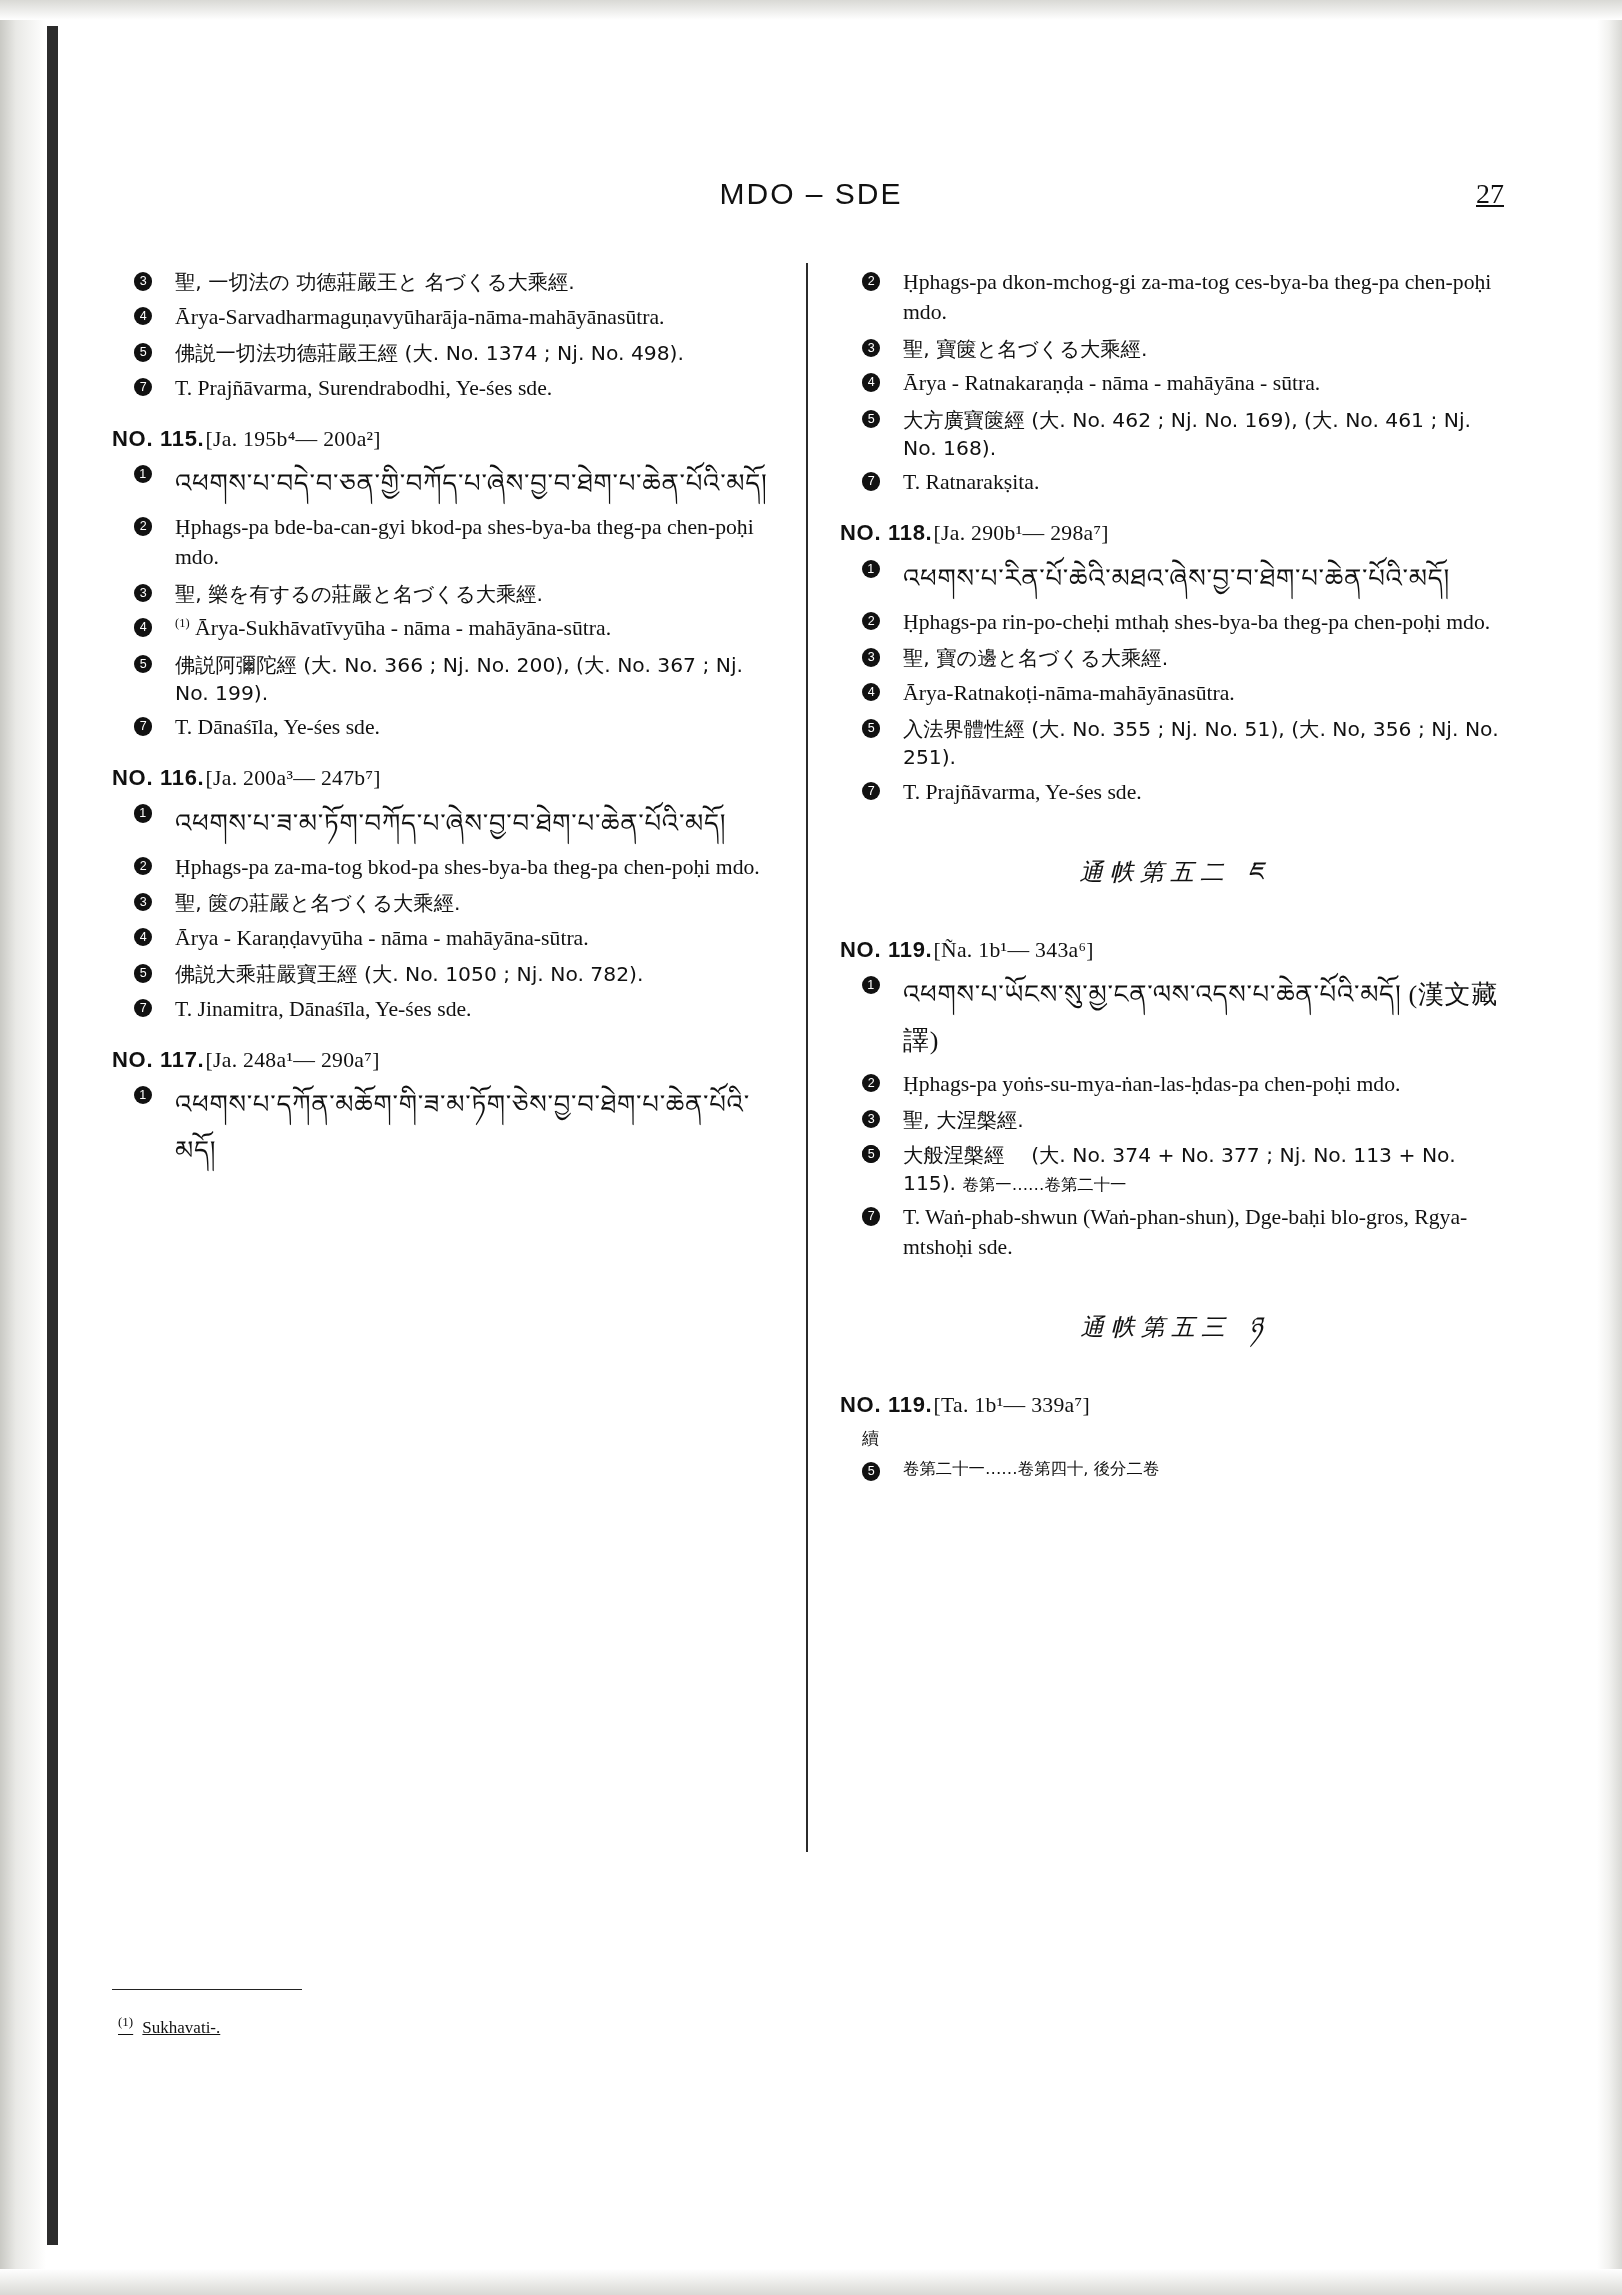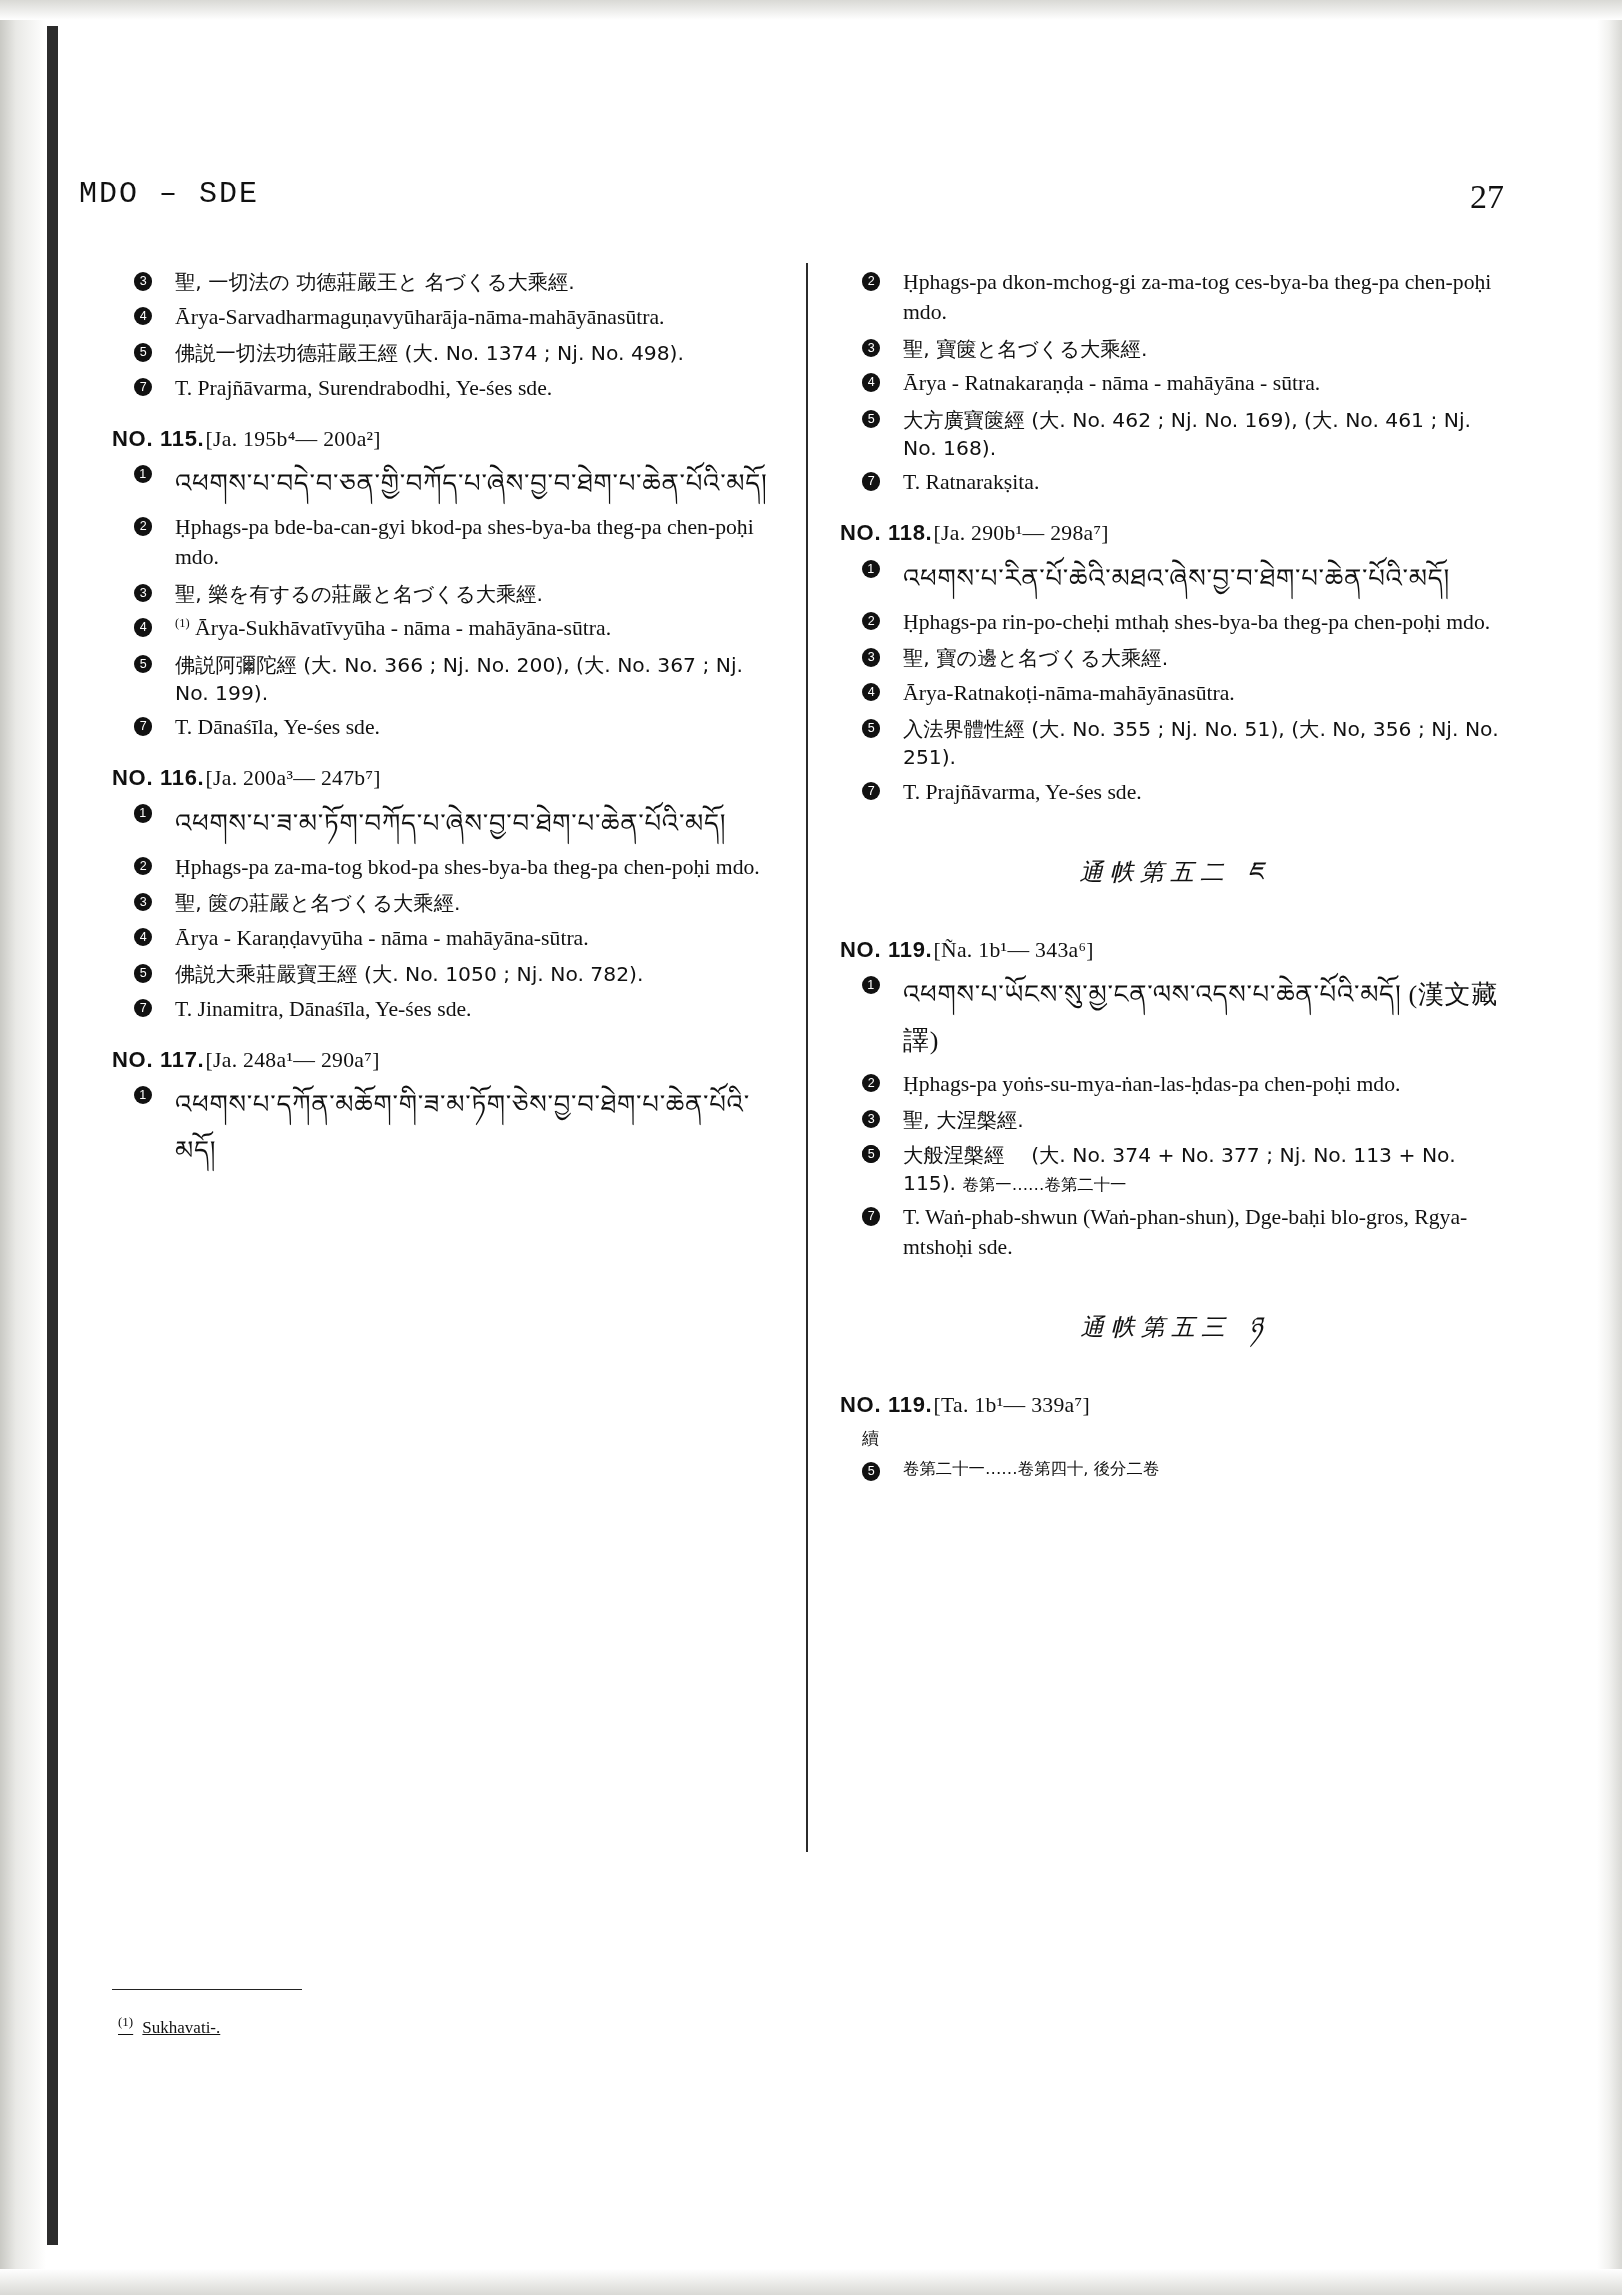--- a/index.html
+++ b/index.html
@@ -58,29 +58,30 @@
   .header {
     position: absolute;
     left: 0; top: 177px;
     width: 1464px;
     height: 46px;
   }
   .header-title {
     position: absolute;
     left: 0; top: 0;
     width: 1464px;
-    text-align: left;
+    text-align: center;
     font-size: 30px;
     letter-spacing: 2px;
-    font-family: Liberation Mono, monospace;
+    font-family: Liberation Sans, sans-serif;
   }
   .header-pageno {
     position: absolute;
     right: 39px; top: 1.3px;
-    font-size: 34px;
+    font-size: 28px;
+    text-decoration: underline;
   }
   
   .col {
     position: absolute;
     top: 263px;
     width: 663px;
   }
   .col-left { left: 33px; }
   .col-right { left: 761px; }
   .col-rule {

